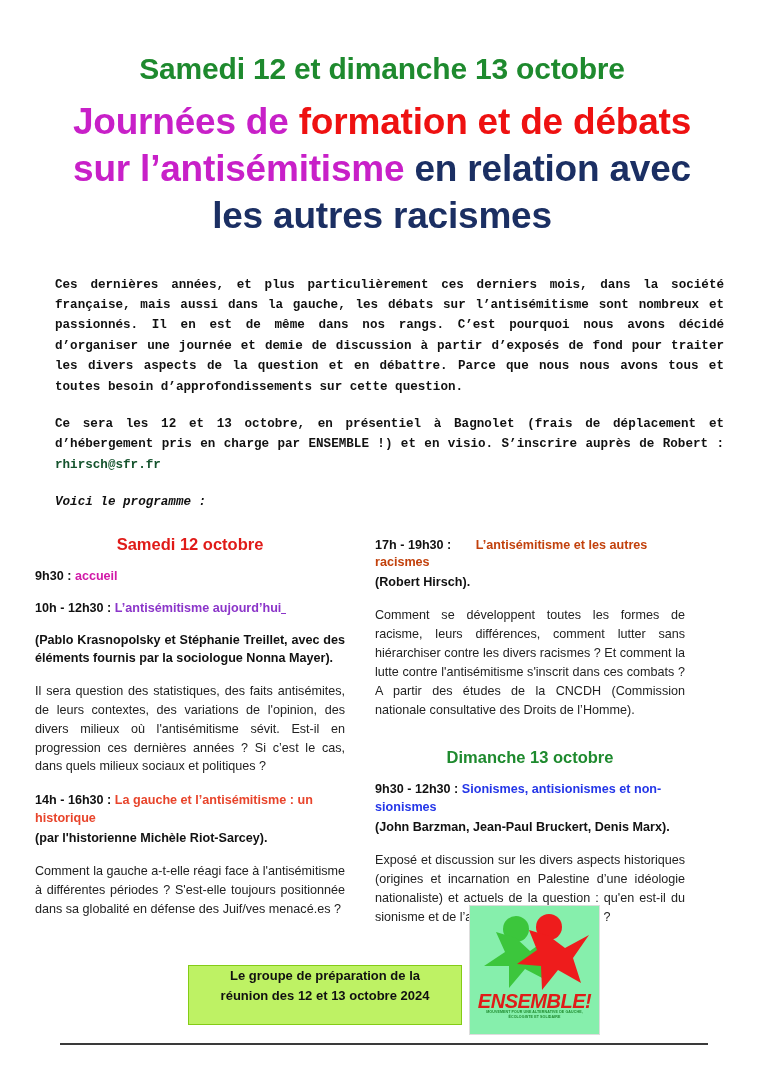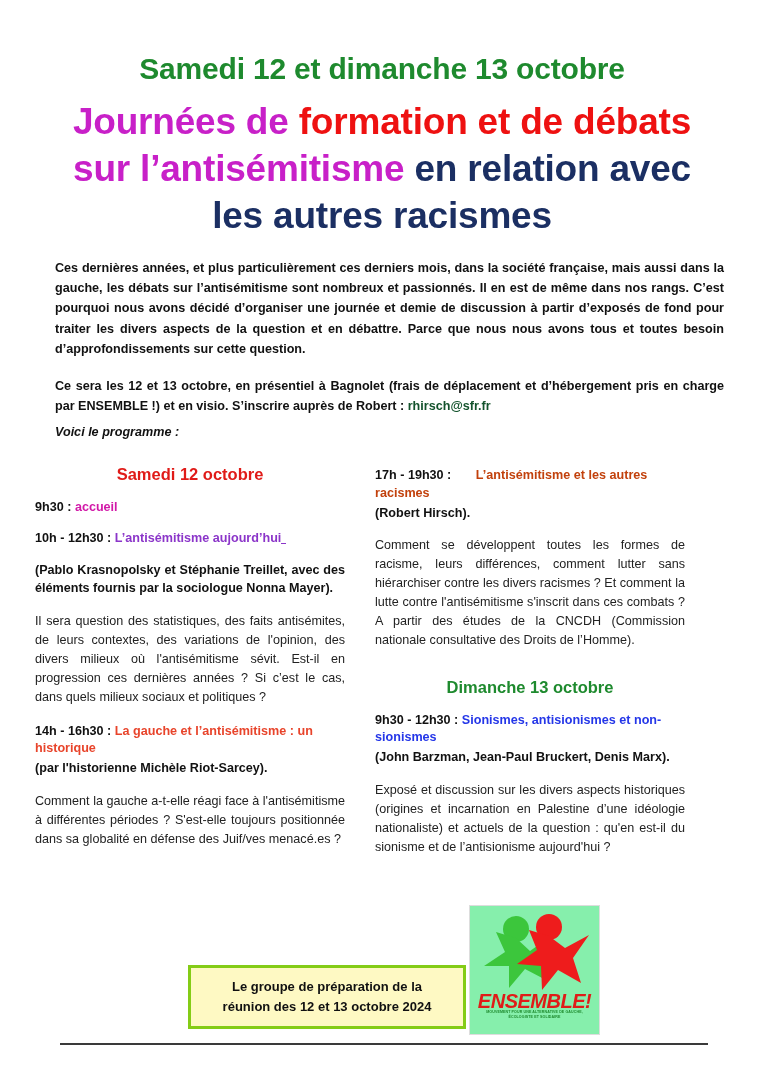--- a/index.html
+++ b/index.html
@@ -46,26 +46,27 @@
   }
   .t-magenta { color: #C820C8; }
   .t-red     { color: #EE1111; }
   .t-navy    { color: #1B2F63; }
 
   
   .intro {
     padding: 18px 40px 0 55px;
   }
   .intro p {
-    margin: 0 0 16px 0;
+    margin: 17px 0 16px 0;
     font-size: 12.6px;
     font-weight: bold;
     line-height: 1.62;
     text-align: justify;
     color: #111111;
+    font-family: Liberation Mono, monospace;
   }
   .intro p.last { margin-bottom: 6px; }
   .email { color: #14532d; font-weight: bold; }
   .programme-note {
     margin: 12px 0 0 0;
     font-size: 12.4px;
     font-style: italic;
     font-weight: normal;
     color: #111111;
     text-align: left;
@@ -143,26 +144,25 @@
     top: 905px;
     width: 764px;
     height: 175px;
   }
   .footer-box {
     position: absolute;
     left: 188px;
     top: 60px;
     width: 272px;
     height: 58px;
-    border: 3px solid #84cc16;
-    background: #fef9c3;
+    border: 1px solid #84cc16;
+    background: #bef264;
     display: flex;
     flex-direction: column;
     align-items: center;
-    justify-content: center;
     text-align: center;
   }
   .footer-box span {
     display: block;
     font-size: 13px;
     font-weight: bold;
     line-height: 1.55;
     color: #111111;
   }
   .footer-box span.yr-line { letter-spacing: 0px; }

